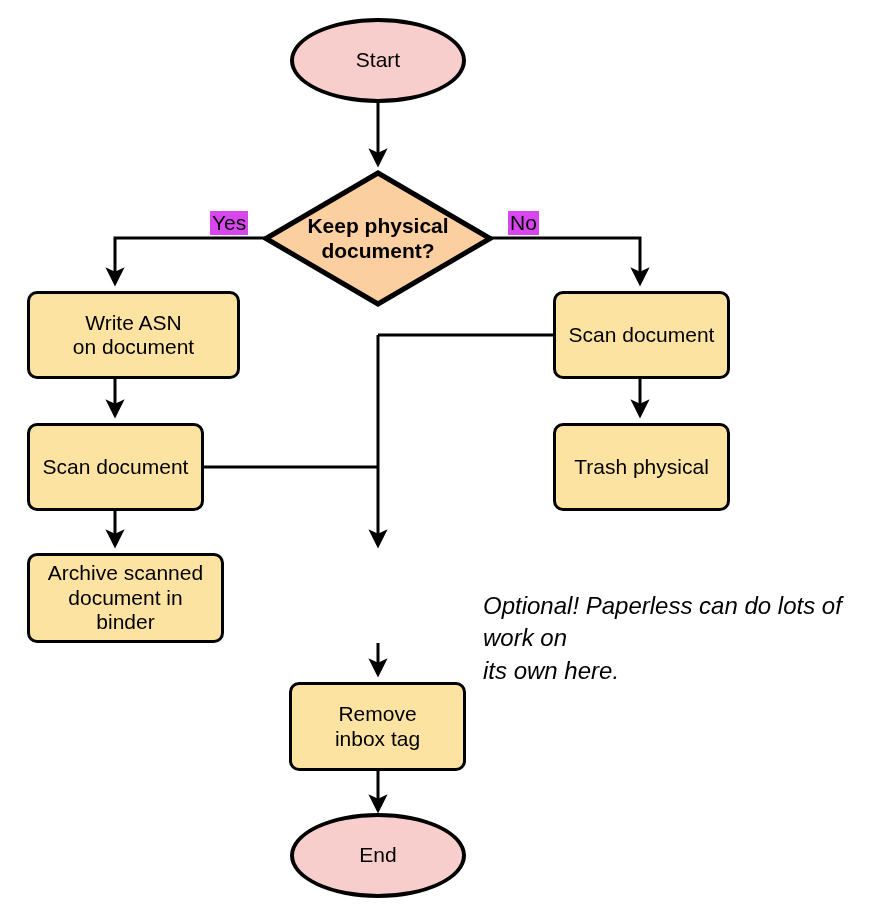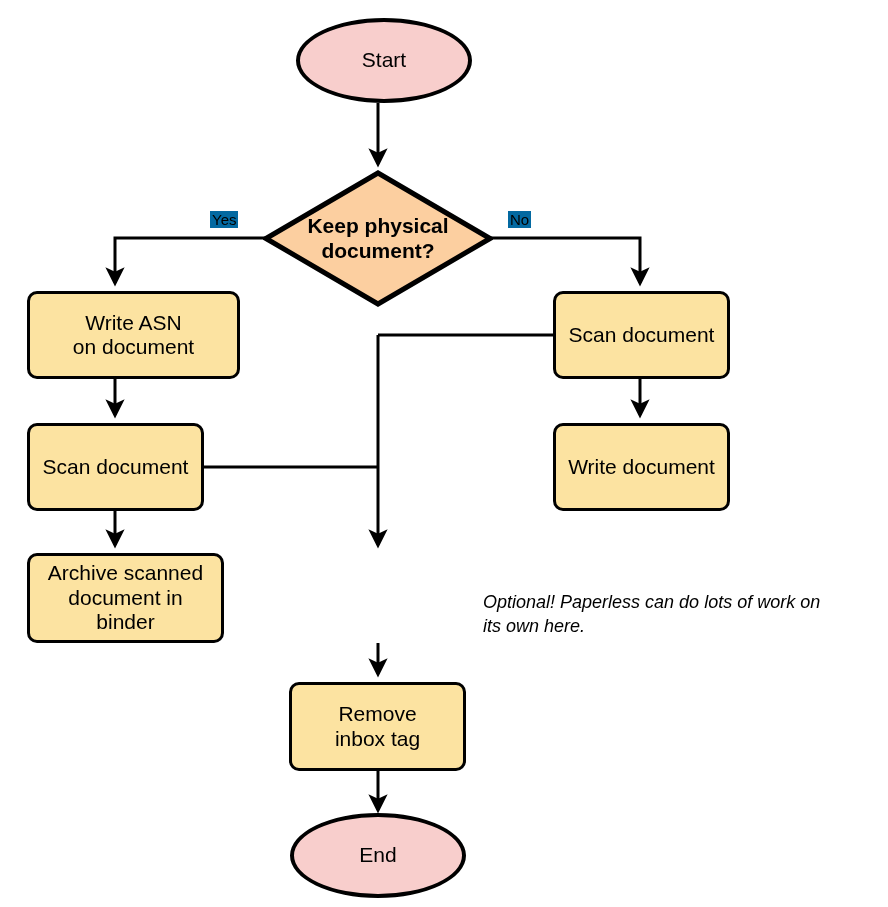--- a/index.html
+++ b/index.html
@@ -67,30 +67,30 @@
     z-index: 2;
     text-align: center;
     font-size: 21px;
     color: #000000;
     line-height: 1.16;
     white-space: pre-line;
     font-weight: bold;
   }
   .edge-label {
     position: absolute;
-    font-size: 15px;
+    font-size: 21px;
     color: #000000;
     z-index: 4;
-    background: #0369a1;
+    background: #d946ef;
     padding: 0 2px;
     white-space: nowrap;
   }
   .note {
     position: absolute;
-    font-size: 18px;
+    font-size: 24px;
     font-style: italic;
     color: #000000;
     line-height: 1.35;
     z-index: 4;
     white-space: pre-line;
   }
 </style>
 </head>
 <body>
 
@@ -110,21 +110,21 @@
       <path d="M 115 511 L 115 545" marker-end="url(#arrow)"></path>
       <path d="M 640 379 L 640 415" marker-end="url(#arrow)"></path>
       <path d="M 553 335 L 378 335"></path>
       <path d="M 204 467 L 378 467"></path>
       <path d="M 378 335 L 378 545" marker-end="url(#arrow)"></path>
       <path d="M 378 643 L 378 674" marker-end="url(#arrow)"></path>
       <path d="M 378 771 L 378 810" marker-end="url(#arrow)"></path>
     </g>
   </svg>
 
-  <div class="node term" style="left:296px; top:18px; width:176px; height:85px;justify-content:center;">
+  <div class="node term" style="left:290px; top:18px; width:176px; height:85px;justify-content:center;">
     <span>Start</span>
   </div>
 
   <div class="decision-wrap" style="left:263px; top:170px; width:230px; height:137px;">
     <svg class="decision-shape" viewBox="0 0 230 137" preserveAspectRatio="none" xmlns="http://www.w3.org/2000/svg">
       <polygon points="115,3 227,68.5 115,134 3,68.5" fill="#FCCFA0" stroke="#000000" stroke-width="5"></polygon>
     </svg>
     <span class="decision-label">Keep physical
 document?</span>
   </div>
@@ -145,21 +145,21 @@
     <span>Archive scanned
 document in
 binder</span>
   </div>
 
   <div class="node proc" style="left:553px; top:291px; width:177px; height:88px;">
     <span>Scan document</span>
   </div>
 
   <div class="node proc" style="left:553px; top:423px; width:177px; height:88px;">
-    <span>Write document</span>
+    <span>Trash physical</span>
   </div>
 
 
   <div class="node proc" style="left:289px; top:682px; width:177px; height:89px;">
     <span>Remove
 inbox tag</span>
   </div>
 
   <div class="node term" style="left:290px; top:813px; width:176px; height:85px;">
     <span>End</span>

